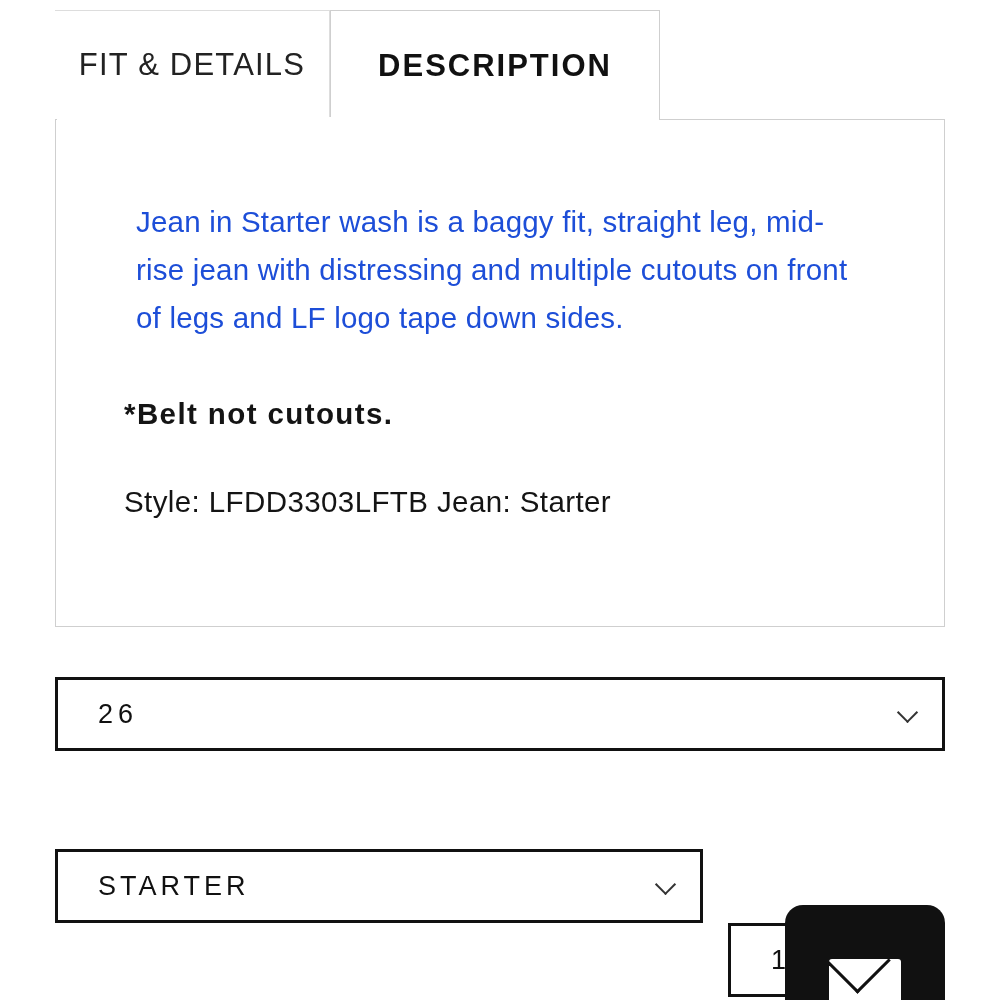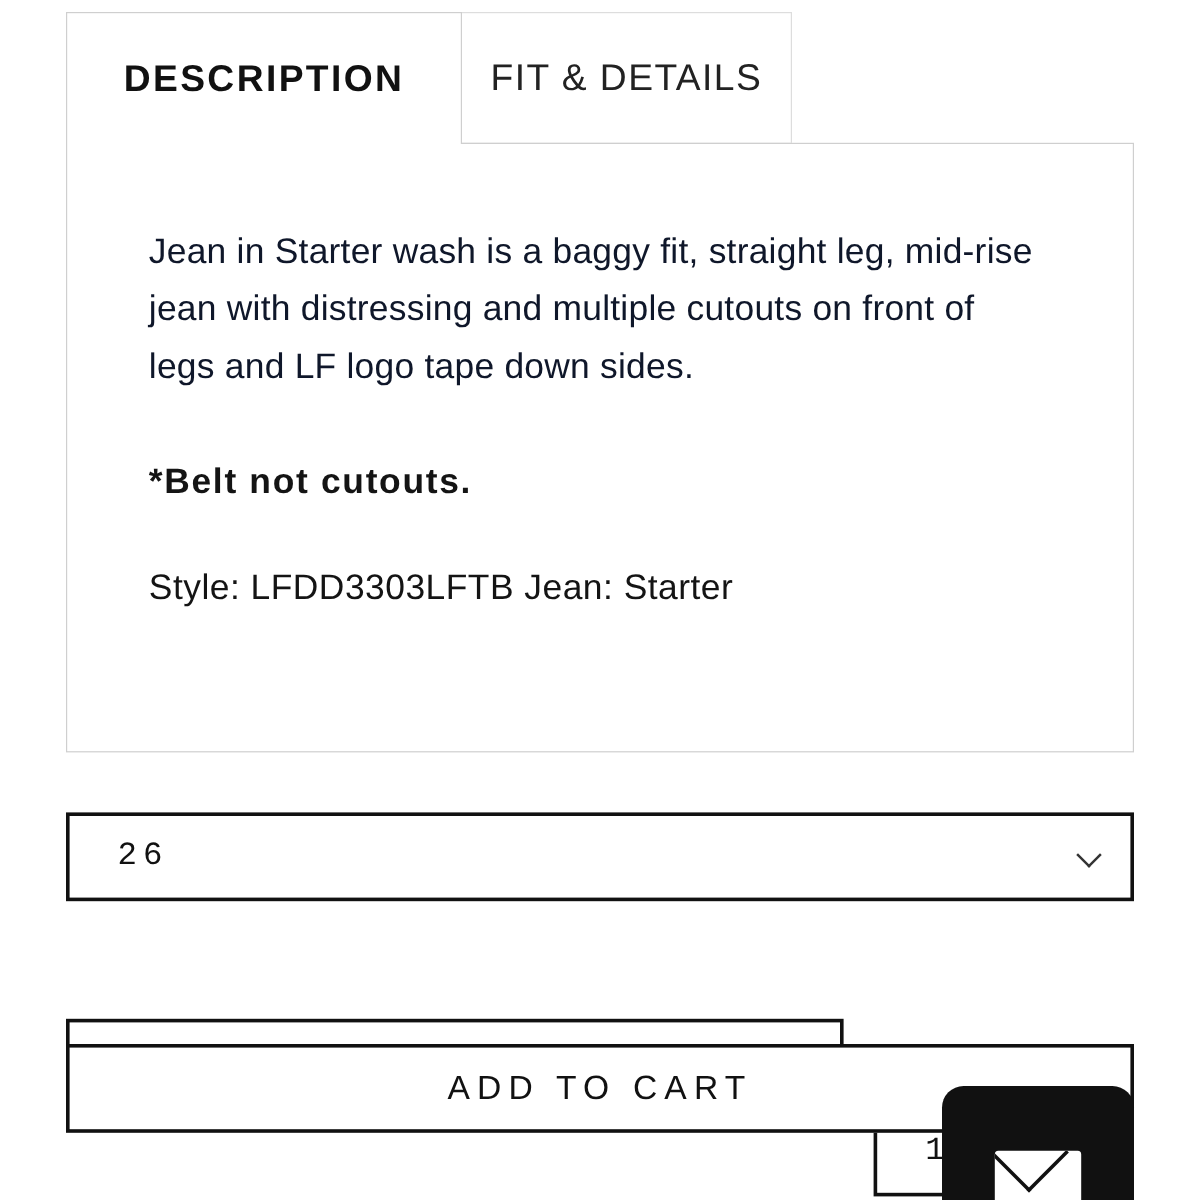--- a/index.html
+++ b/index.html
@@ -94,22 +94,22 @@
   }
 
   .panel-body {
     padding: 66px 60px 0 68px;
   }
 
   .desc-para {
     font-size: 29.5px;
     line-height: 48px;
     letter-spacing: 0.2px;
-    color: #0f172a;
-    margin: 0;
+    color: #1d4ed8;
+    margin: 12px;
     max-width: 740px;
   }
 
   .desc-note {
     font-size: 29.5px;
     line-height: 48px;
     font-weight: 700;
     letter-spacing: 1.4px;
     color: #141414;
     margin: 48px 0 0 0;
@@ -134,21 +134,20 @@
   }
 
   .select .value {
     font-size: 27px;
     letter-spacing: 4px;
     font-weight: 400;
     color: #111111;
     flex: 1;
     white-space: nowrap;
     overflow: hidden;
-    font-family: Liberation Mono, monospace;
   }
 
   .chev {
     width: 22px;
     height: 22px;
     flex: 0 0 auto;
     position: relative;
     margin-left: 10px;
   }
   .chev::before {
@@ -237,25 +236,25 @@
     border-bottom: 3px solid #111111;
     transform: rotate(45deg);
   }
 </style>
 </head>
 <body>
 
 <div class="page">
 
   <div class="tabs">
+    <div class="tab inactive">
+      <span>FIT &amp; DETAILS</span>
+    </div>
     <div class="tab active">
       <span>DESCRIPTION</span>
-    </div>
-    <div class="tab inactive">
-      <span>FIT &amp; DETAILS</span>
     </div>
   </div>
 
   <div class="panel">
     <div class="panel-body">
       <p class="desc-para">Jean in Starter wash is a baggy fit, straight leg, mid-rise jean with distressing and multiple cutouts on front of legs and LF logo tape down sides.</p>
       <p class="desc-note">*Belt not cutouts.</p>
       <p class="desc-style">Style: LFDD3303LFTB Jean: Starter</p>
     </div>
   </div>
@@ -269,21 +268,18 @@
   <div class="select" id="color-select">
     <span class="value">STARTER</span>
     <span class="chev"></span>
   </div>
 
   <div class="select" id="qty-select">
     <span class="value">1</span>
     <span class="chev"></span>
   </div>
 
-  <div class="add-cart">
-    <span>ADD TO CART</span>
-  </div>
 
   <div class="chat-bubble">
     <span class="env"></span>
   </div>
 
 </div>
 
 </body></html>

